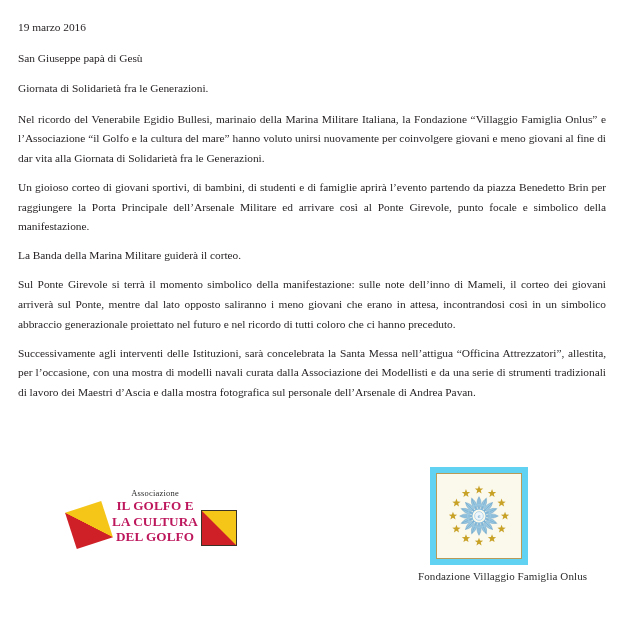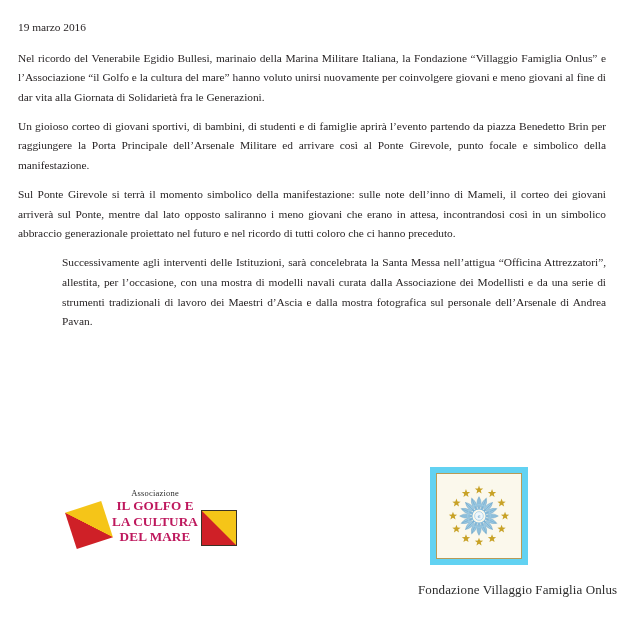--- a/index.html
+++ b/index.html
@@ -34,21 +34,20 @@
     margin: 0 0 9.5px 0;
     color: #231f20;
     letter-spacing: -0.03px;
     font-family: Liberation Serif, serif;
   }
   .para.lead {
     margin-bottom: 11px;
   }
   .para:last-child {
     margin-bottom: 0;
-    margin-left: 44px;
   }
 
   
   .logos {
     position: absolute;
     left: 0;
     top: 463px;
     width: 623px;
     height: 130px;
   }
@@ -134,53 +133,56 @@
     border: 1.2px solid #b79b56;
     box-sizing: border-box;
     overflow: hidden;
   }
   .fond-emblem {
     position: absolute;
     inset: 0;
   }
   .fond-caption {
     font-family: "Liberation Serif", serif;
-    font-size: 13px;
+    font-size: 11px;
     color: #2b2b2b;
     text-align: center;
-    margin-top: 17px;
+    margin-top: 5px;
     letter-spacing: 0.1px;
     white-space: nowrap;
   }
 </style>
 </head>
 <body>
 
 <div class="page">
 
   <div class="doc-body">
     <p class="para lead">19 marzo 2016</p>
+    <p class="para lead">San Giuseppe papà di Gesù</p>
+    <p class="para lead">Giornata di Solidarietà fra le Generazioni.</p>
     <p class="para">Nel ricordo del Venerabile Egidio Bullesi, marinaio della Marina Militare Italiana, la Fondazione “Villaggio Famiglia Onlus” e l’Associazione “il Golfo e la cultura del mare” hanno voluto unirsi nuovamente per coinvolgere giovani e meno giovani al fine di dar vita alla Giornata di Solidarietà fra le Generazioni.</p>
     <p class="para">Un gioioso corteo di giovani sportivi, di bambini, di studenti e di famiglie aprirà l’evento partendo da piazza Benedetto Brin per raggiungere la Porta Principale dell’Arsenale Militare ed arrivare così al Ponte Girevole, punto focale e simbolico della manifestazione.</p>
+    <p class="para">La Banda della Marina Militare guiderà il corteo.</p>
     <p class="para">Sul Ponte Girevole si terrà il momento simbolico della manifestazione: sulle note dell’inno di Mameli, il corteo dei giovani arriverà sul Ponte, mentre dal lato opposto saliranno i meno giovani che erano in attesa, incontrandosi così in un simbolico abbraccio generazionale proiettato nel futuro e nel ricordo di tutti coloro che ci hanno preceduto.</p>
     <p class="para">Successivamente agli interventi delle Istituzioni, sarà concelebrata la Santa Messa nell’attigua “Officina Attrezzatori”, allestita, per l’occasione, con una mostra di modelli navali curata dalla Associazione dei Modellisti e da una serie di strumenti tradizionali di lavoro dei Maestri d’Ascia e dalla mostra fotografica sul personale dell’Arsenale di Andrea Pavan.</p>
   </div>
 
   <div class="logos">
 
     <div class="logo-golfo">
       <div class="flag-diamond">
         <div class="half-red"></div>
       </div>
       <div class="flag-square"></div>
       <div class="golfo-text">
         <div class="golfo-assoc">Associazione</div>
         <div class="golfo-line">IL GOLFO E</div>
         <div class="golfo-line">LA CULTURA</div>
-        <div class="golfo-line">DEL MARE</div>
+        <div class="golfo-line">DEL GOLFO</div>
       </div>
     </div>
 
     <div class="logo-fondazione">
       <div class="fond-frame">
         <div class="fond-inner">
           <svg class="fond-emblem" viewBox="0 0 100 100">
             <g id="star-ring">
                 <path d="M0.00,-5.20L1.28,-1.77L4.95,-1.61L2.08,0.67L3.06,4.21L0.00,2.18L-3.06,4.21L-2.08,0.67L-4.95,-1.61L-1.28,-1.77Z" transform="translate(50.00,19.00)" fill="#c8a227"></path>
                 <path d="M0.00,-5.20L1.28,-1.77L4.95,-1.61L2.08,0.67L3.06,4.21L0.00,2.18L-3.06,4.21L-2.08,0.67L-4.95,-1.61L-1.28,-1.77Z" transform="translate(65.50,23.15)" fill="#c8a227"></path>

